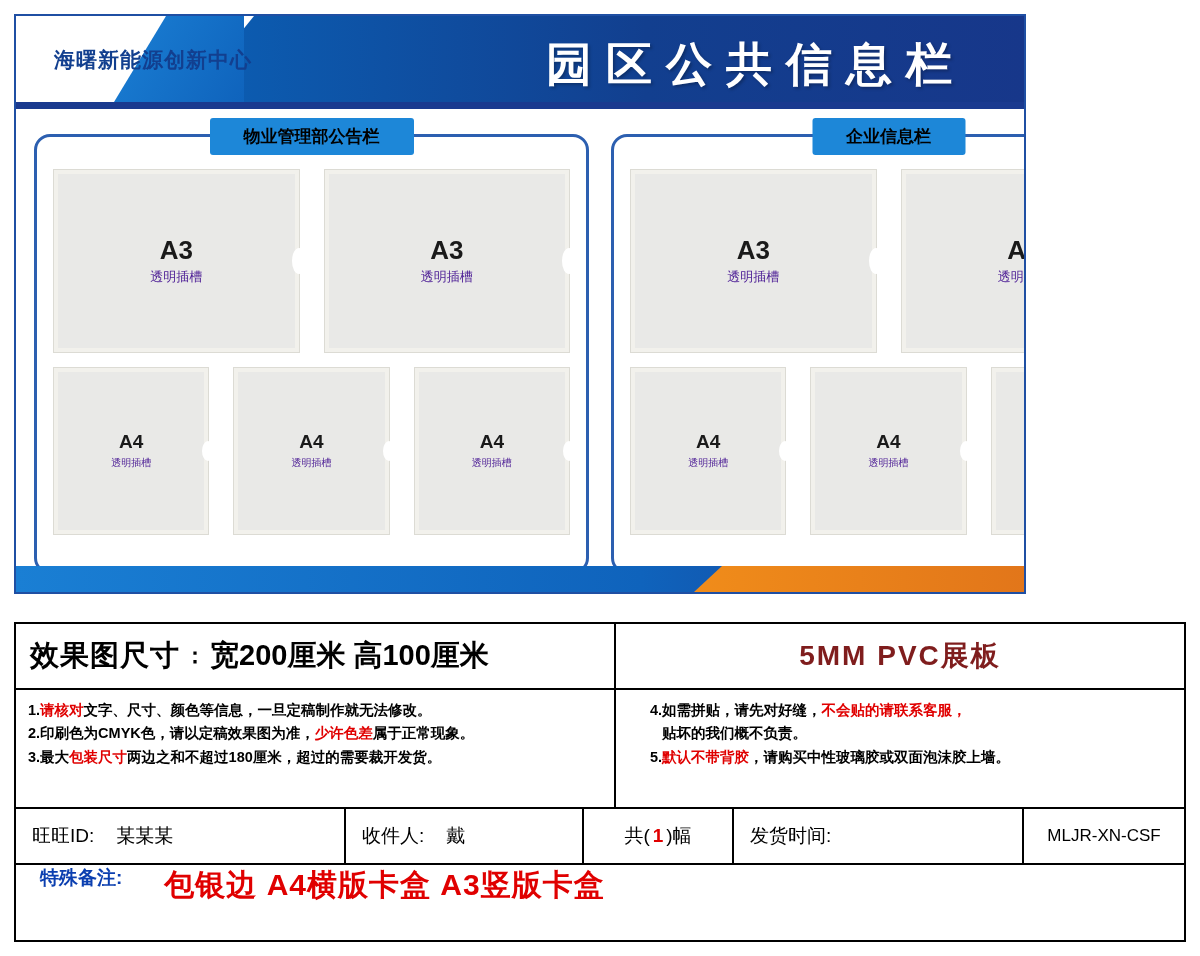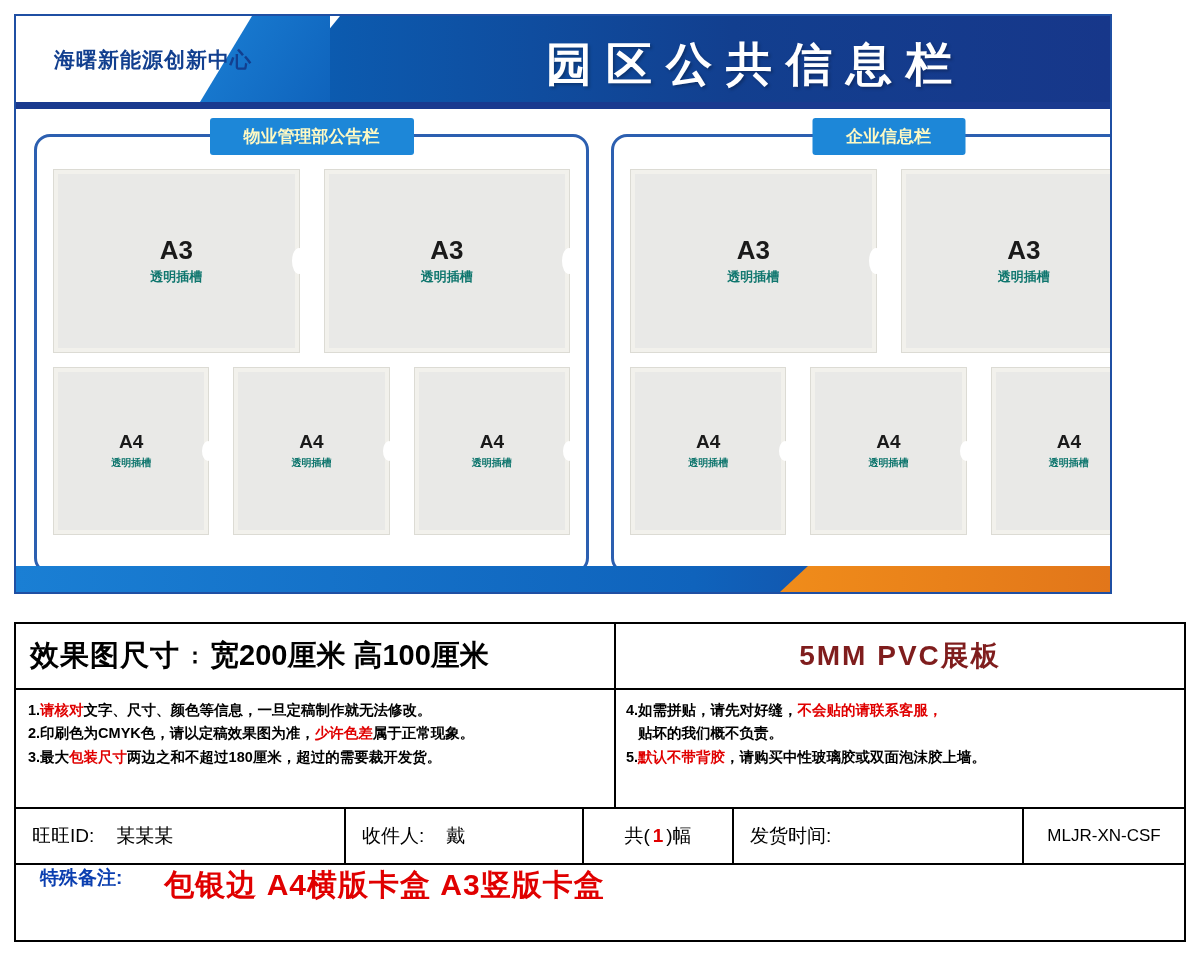--- a/index.html
+++ b/index.html
@@ -7,21 +7,21 @@
     width: 1200px; height: 956px;
     font-family: "Liberation Sans", "DejaVu Sans", sans-serif;
     background: #ffffff;
     overflow: hidden;
   }
 
   
   .board {
     position: absolute;
     left: 14px; top: 14px;
-    width: 1098px; height: 580px;
+    width: 1012px; height: 580px;
     border: 2px solid #1f4fa3;
     background: #ffffff;
     overflow: hidden;
   }
   .header {
     position: absolute; left: 0; top: 0;
     width: 100%; height: 86px;
     background: #ffffff;
     overflow: hidden;
   }
@@ -81,21 +81,21 @@
     flex: 1;
     border: 3px solid #2c5fb0;
     border-radius: 16px;
     background: #ffffff;
   }
   .panel-title {
     position: absolute;
     left: 50%; top: -19px;
     transform: translateX(-50%);
     background: #1d87d8;
-    color: #fef9c3;
+    color: #000000;
     font-size: 17px; font-weight: bold;
     padding: 7px 34px;
     border-radius: 3px;
     white-space: nowrap;
     z-index: 3;
   }
   .panel-inner {
     position: absolute;
     left: 16px; right: 16px; top: 28px; bottom: 14px;
     display: flex; flex-direction: column; gap: 10px;
@@ -115,21 +115,21 @@
     box-shadow: inset 0 0 0 4px #f2f1ec;
     display: flex; flex-direction: column;
     align-items: center; justify-content: center;
   }
   .slot.a3 { margin-top: 4px; margin-bottom: 4px; }
   .slot-label-main {
     font-size: 26px; font-weight: bold; color: #1a1a1a;
     line-height: 1.1;
   }
   .slot-label-sub {
-    font-size: 13px; font-weight: bold; color: #0f766e;
+    font-size: 13px; font-weight: normal; color: #4c1d95;
     margin-top: 4px;
   }
   .slot.a4 .slot-label-main { font-size: 19px; }
   .slot.a4 .slot-label-sub { font-size: 10px; margin-top: 3px; }
   
   .notch {
     position: absolute;
     right: -7px; top: 50%;
     transform: translateY(-50%);
     width: 14px; height: 26px;
@@ -173,21 +173,21 @@
     border-bottom: 2px solid #000000;
     height: 119px;
   }
   .notes-col {
     flex: 1;
     padding: 9px 10px 0 12px;
     font-size: 14.5px; font-weight: bold; color: #000000;
     line-height: 1.62;
   }
   .notes-col.left { flex: 0 0 600px; border-right: 2px solid #000000; }
-  .notes-col.right { padding-left: 10px; }
+  .notes-col.right { padding-left: 34px; }
   .red { color: #e00000; }
 
   .spec-row3 {
     display: flex;
     border-bottom: 2px solid #000000;
     height: 56px;
   }
   .cell {
     display: flex; align-items: center;
     padding-left: 16px;

